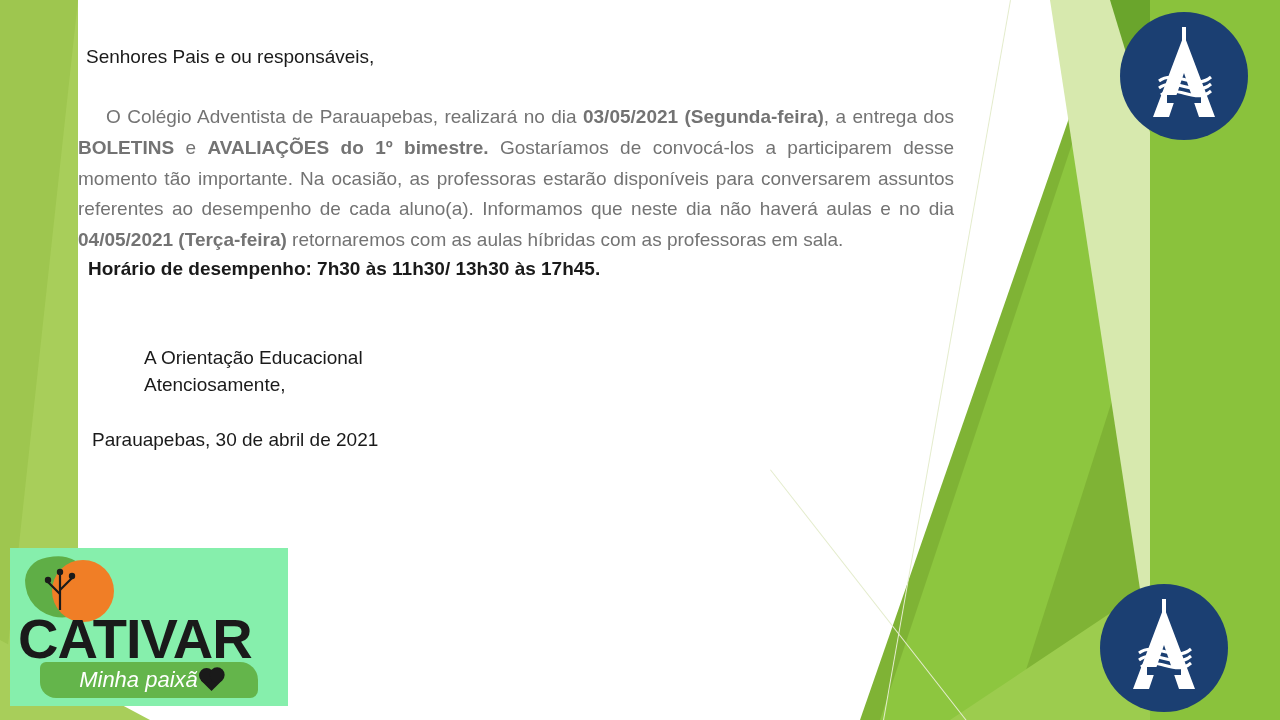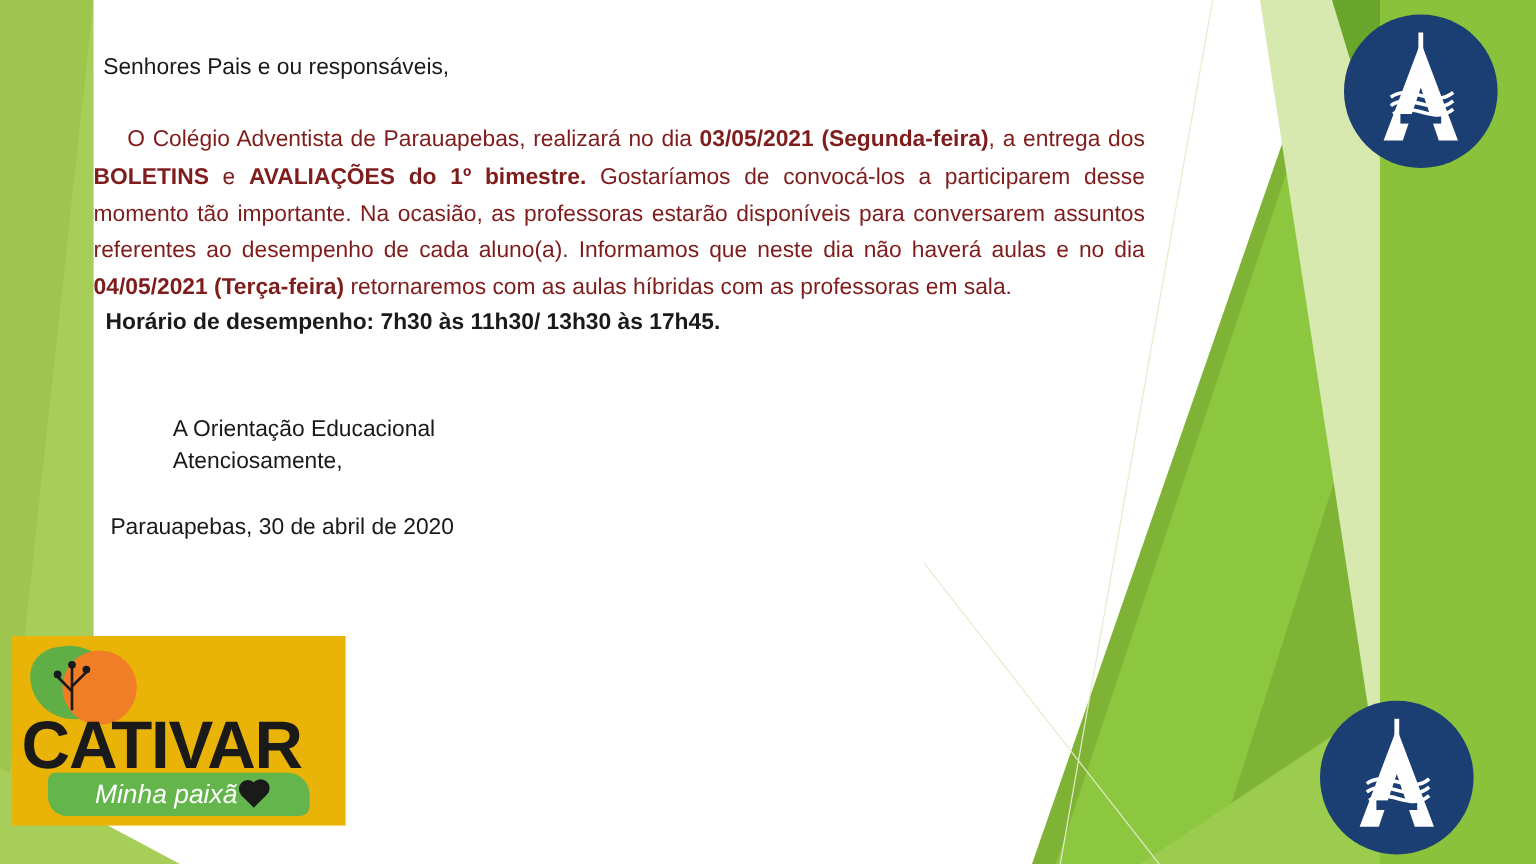--- a/index.html
+++ b/index.html
@@ -150,21 +150,21 @@
     box-sizing: border-box;
   }
   .greeting {
     font-size: 19px;
     color: #1a1a1a;
     margin: 0 0 34px 8px;
   }
   .para {
     font-size: 19px;
     line-height: 1.62;
-    color: #7f1d1d;
+    color: #737373;
     text-align: justify;
     text-justify: inter-word;
     margin: 0 20px 0 0;
     text-indent: 28px;
   }
   .para b { font-weight: bold; }
   .hours {
     font-size: 19px;
     font-weight: bold;
     color: #1a1a1a;
@@ -179,24 +179,24 @@
   .place {
     margin: 30px 0 0 14px;
     font-size: 19px;
     color: #1a1a1a;
   }
 
   
   .cativar {
     position: absolute;
     left: 10px;
-    bottom: 32px;
+    bottom: 14px;
     width: 278px;
     height: 158px;
-    background: #eab308;
+    background: #86efac;
     overflow: hidden;
     text-align: right;
   }
   .cativar-orange {
     position: absolute;
     left: 42px;
     top: 12px;
     width: 62px;
     height: 62px;
     border-radius: 50%;
@@ -312,21 +312,21 @@
 
     <p class="para"><span>O Colégio Adventista de Parauapebas, realizará no dia </span><b>03/05/2021 (Segunda-feira)</b><span>, a entrega dos </span><b>BOLETINS</b><span> e </span><b>AVALIAÇÕES do 1º bimestre.</b><span> Gostaríamos de convocá-los a participarem desse momento tão importante. Na ocasião, as professoras estarão disponíveis para conversarem assuntos referentes ao desempenho de cada aluno(a). Informamos que neste dia não haverá aulas e no dia </span><b>04/05/2021 (Terça-feira)</b><span> retornaremos com as aulas híbridas com as professoras em sala.</span></p>
 
     <p class="hours">Horário de desempenho: 7h30 às 11h30/ 13h30 às 17h45.</p>
 
     <div class="signature">
       <div>A Orientação Educacional</div>
       <div>Atenciosamente,</div>
     </div>
 
-    <p class="place">Parauapebas, 30 de abril de 2020</p>
+    <p class="place">Parauapebas, 30 de abril de 2021</p>
   </div>
 
   <div class="cativar">
     <div class="cativar-leaf"></div>
     <div class="cativar-orange"></div>
     <svg class="cativar-circuit" viewBox="0 0 44 46">
       <g stroke="#1a1a1a" stroke-width="2.2" fill="none">
         <path d="M22 46 L22 22"></path>
         <path d="M22 30 L10 18"></path>
         <path d="M22 26 L34 14"></path>

